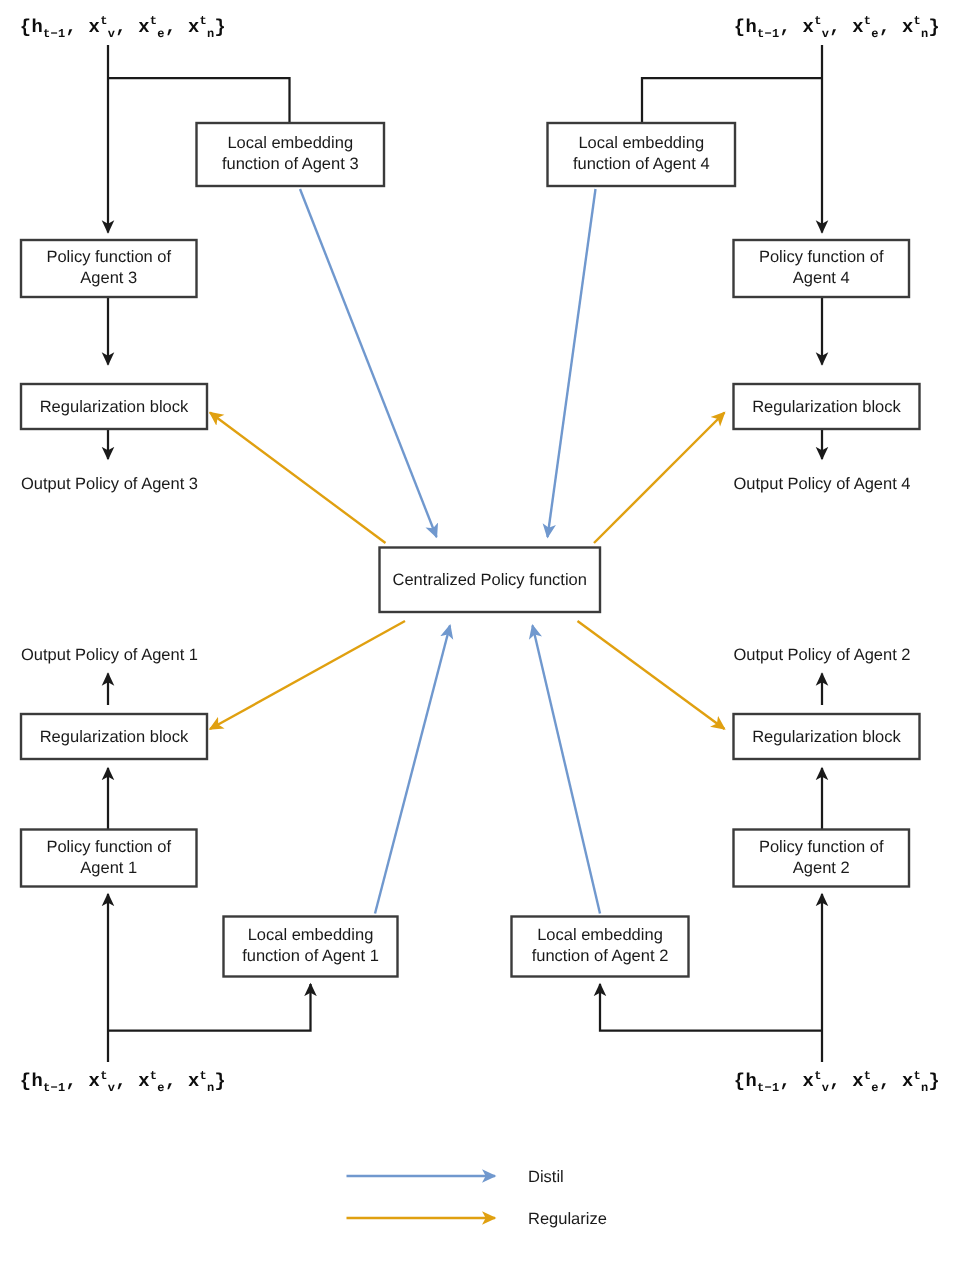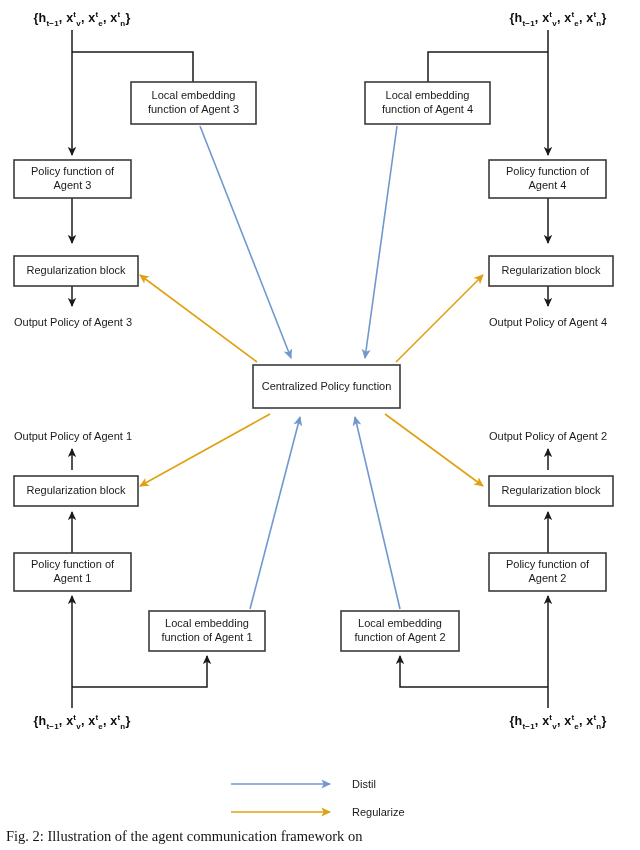--- a/index.html
+++ b/index.html
@@ -61,21 +61,21 @@
   }
   .legend-text {
     font-family: "Liberation Sans", sans-serif;
     font-size: 11px;
     fill: #1a1a1a;
     text-anchor: start;
     dominant-baseline: middle;
   }
   .math-label {
     position: absolute;
-    font-family: Liberation Sans, sans-serif;
+    font-family: Liberation Mono, monospace;
     font-size: 12.5px;
     font-weight: bold;
     color: #0d0d0d;
     white-space: nowrap;
     transform: translateX(-50%);
     letter-spacing: 0.2px;
   }
   .math-label sub, .math-label sup {
     font-size: 8px;
     font-weight: bold;
@@ -234,15 +234,14 @@
         <text class="legend-text" x="352" y="813">Regularize</text>
       </g>
     </g>
   </svg>
 
   <div class="math-label" style="left:82px; top:10px;">{<span class="var">h</span><sub>t−1</sub>, <span class="var">x</span><sup>t</sup><sub>v</sub>, <span class="var">x</span><sup>t</sup><sub>e</sub>, <span class="var">x</span><sup>t</sup><sub>n</sub>}</div>
   <div class="math-label" style="left:558px; top:10px;">{<span class="var">h</span><sub>t−1</sub>, <span class="var">x</span><sup>t</sup><sub>v</sub>, <span class="var">x</span><sup>t</sup><sub>e</sub>, <span class="var">x</span><sup>t</sup><sub>n</sub>}</div>
   <div class="math-label" style="left:82px; top:713px;">{<span class="var">h</span><sub>t−1</sub>, <span class="var">x</span><sup>t</sup><sub>v</sub>, <span class="var">x</span><sup>t</sup><sub>e</sub>, <span class="var">x</span><sup>t</sup><sub>n</sub>}</div>
   <div class="math-label" style="left:558px; top:713px;">{<span class="var">h</span><sub>t−1</sub>, <span class="var">x</span><sup>t</sup><sub>v</sub>, <span class="var">x</span><sup>t</sup><sub>e</sub>, <span class="var">x</span><sup>t</sup><sub>n</sub>}</div>
 
-  <div class="caption">Fig. 2: Illustration of the agent communication framework on</div>
 
 </div>
 
 </body></html>

